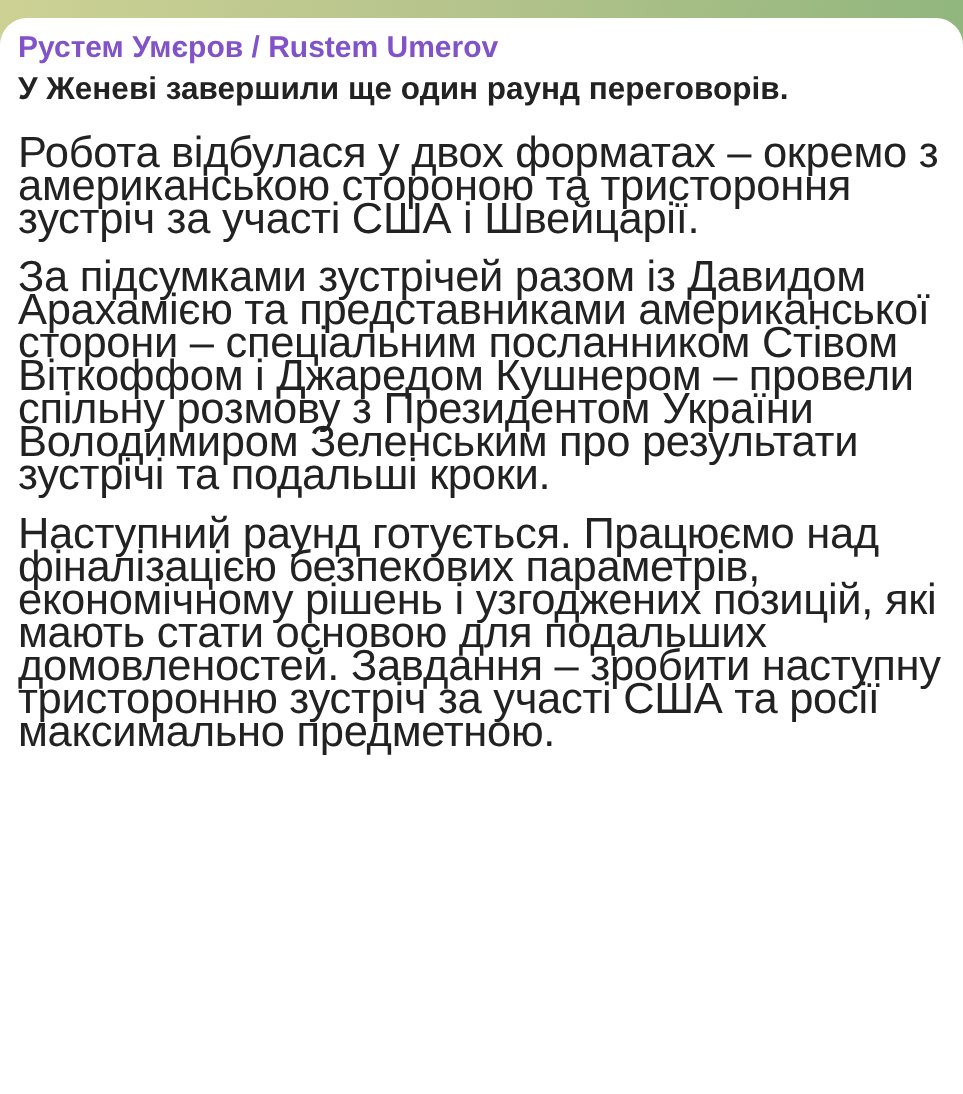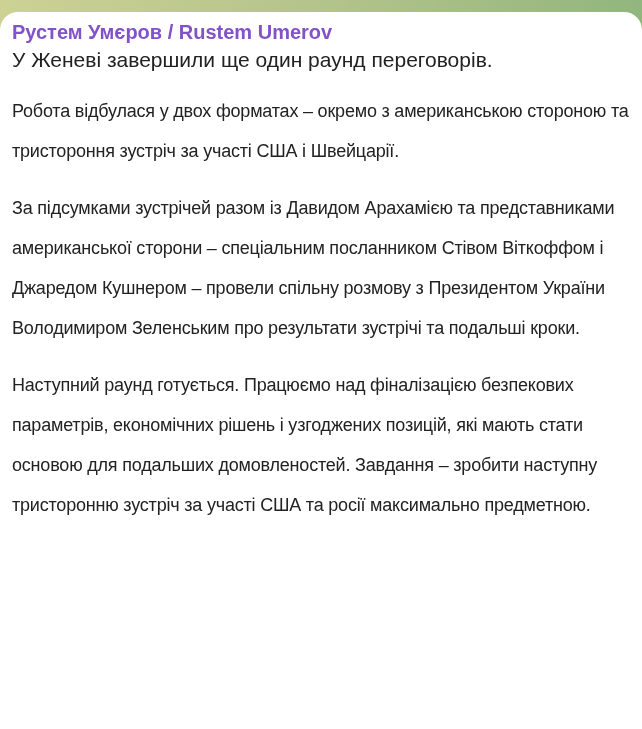--- a/index.html
+++ b/index.html
@@ -29,38 +29,38 @@
   .channel-name {
     font-size: 20px;
     line-height: 28px;
     font-weight: 700;
     color: #8152c8;
     cursor: pointer;
   }
   .headline {
     font-size: 21px;
     line-height: 28px;
-    font-weight: 400;
+    font-weight: 700;
     color: #222222;
     margin: 0 0 17px 0;
   }
   .para {
-    font-size: 18px;
-    line-height: 40px;
+    font-size: 29px;
+    line-height: 22px;
     font-weight: 400;
     color: #222222;
     margin: 0 0 17px 0;
     letter-spacing: -0.2px;
   }
   .para:last-child {
     margin-bottom: 0;
   }
 </style>
 </head>
 <body>
 
 <div class="bubble">
   <div class="channel-name">Рустем Умєров / Rustem Umerov</div>
   <div class="headline">У Женеві завершили ще один раунд переговорів.</div>
   <div class="para">Робота відбулася у двох форматах – окремо з американською стороною та тристороння зустріч за участі США і Швейцарії.</div>
   <div class="para">За підсумками зустрічей разом із Давидом Арахамією та представниками американської сторони – спеціальним посланником Стівом Віткоффом і Джаредом Кушнером – провели спільну розмову з Президентом України Володимиром Зеленським про результати зустрічі та подальші кроки.</div>
-  <div class="para">Наступний раунд готується. Працюємо над фіналізацією безпекових параметрів, економічних рішень і узгоджених позицій, які мають стати основою для подальших домовленостей. Завдання – зробити наступну тристоронню зустріч за участі США та росії максимально предметною.</div>
+  <div class="para">Наступний раунд готується. Працюємо над фіналізацією безпекових параметрів, економічному рішень і узгоджених позицій, які мають стати основою для подальших домовленостей. Завдання – зробити наступну тристоронню зустріч за участі США та росії максимально предметною.</div>
 </div>
 
 </body></html>

